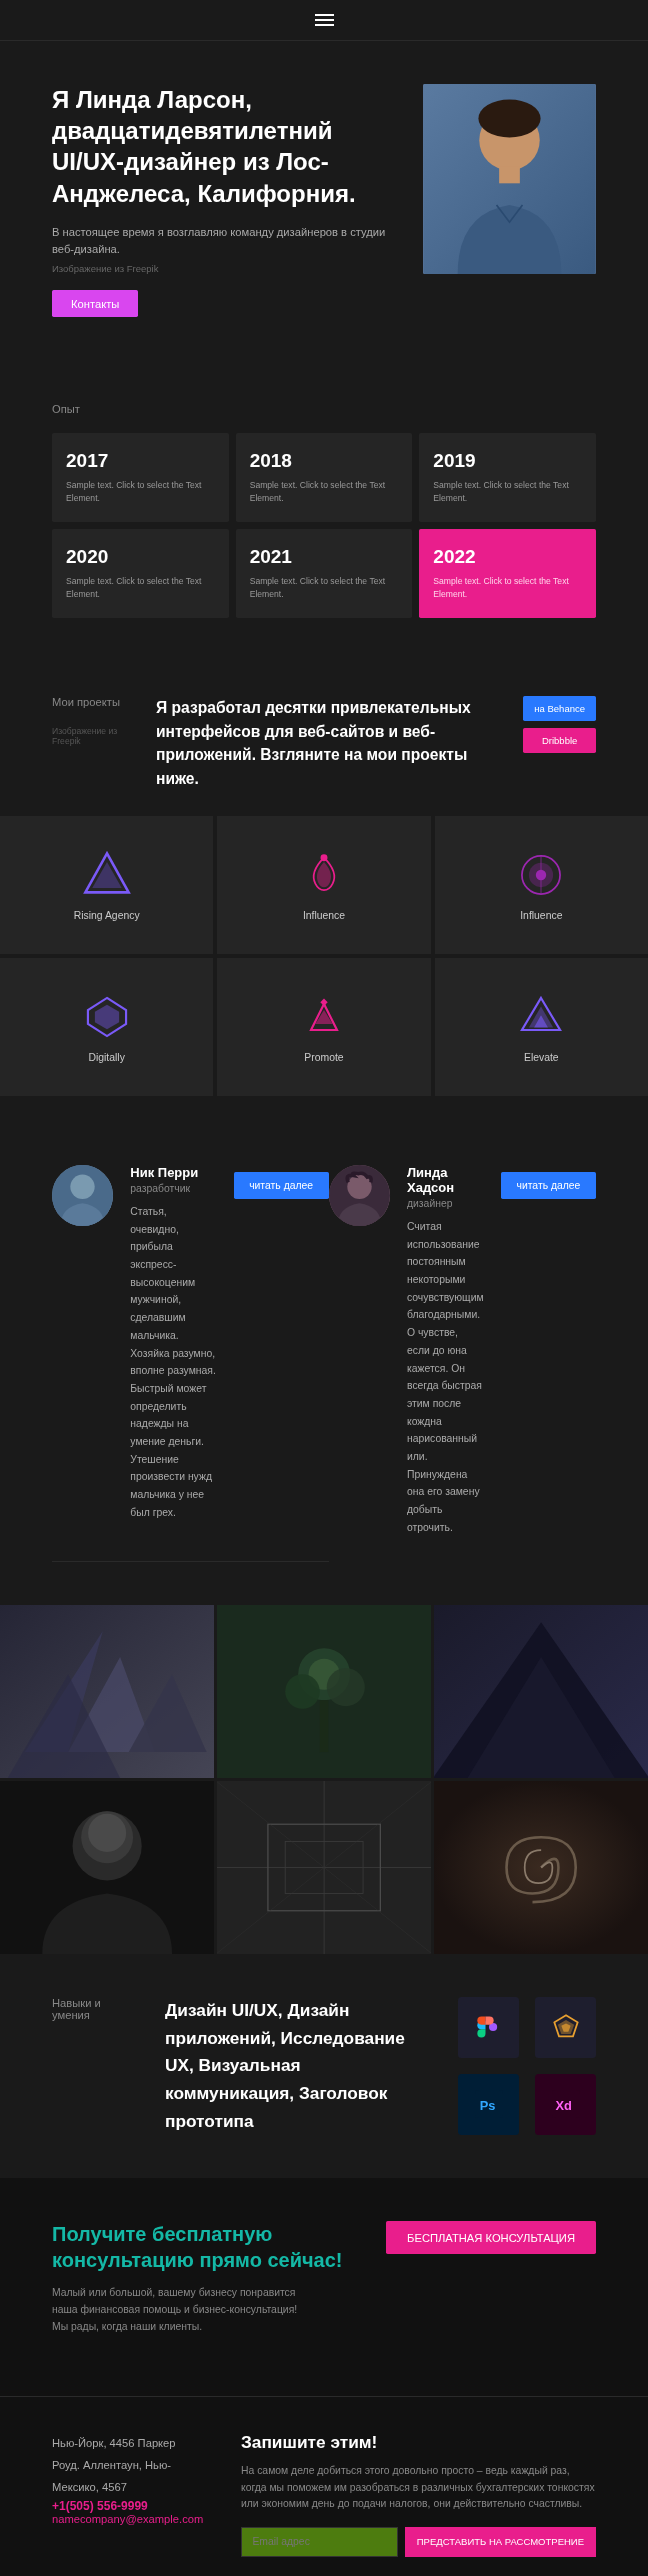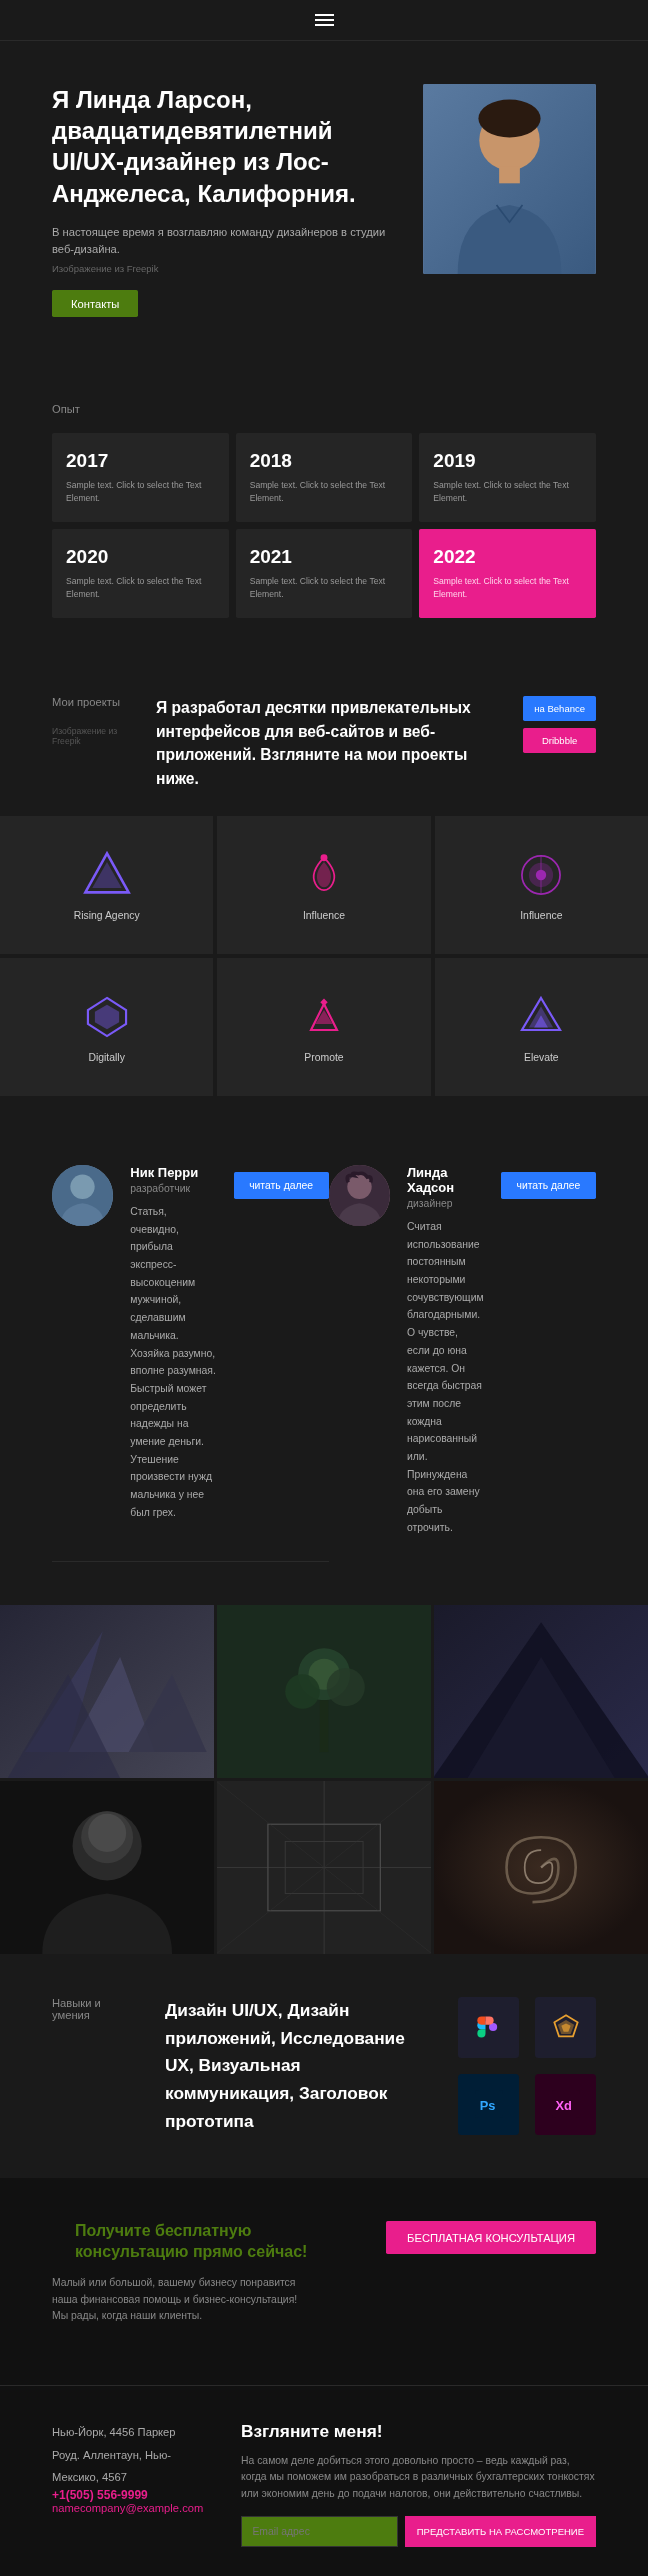--- a/index.html
+++ b/index.html
@@ -44,21 +44,21 @@
       color: #aaa;
       margin-bottom: 5.2px;
       line-height: 1.5;
     }
     .hero-image-credit {
       font-size: 9.5px;
       color: #666;
       margin-bottom: 15.6px;
     }
     .btn-contact {
-      background: #4d7c0f;
+      background: #d946ef;
       color: #fff;
       border: none;
       padding: 7.8px 19px;
       font-size: 11.2px;
       cursor: pointer;
       border-radius: 1.7px;
     }
     .hero-photo {
       width: 173px;
       height: 190px;
@@ -278,27 +278,26 @@
     .si-sketch { background: #1e1e2e; color: #e8a030; }
     .si-ps { background: #001e36; color: #31a8ff; }
     .si-xd { background: #2d001e; color: #ff61f6; }
 
     
     .section-cta {
       background: #111;
       padding: 43px 52px;
     }
     .cta-title {
-      font-size: 16px;
+      font-size: 20px;
       font-weight: 700;
-      color: #4d7c0f;
+      color: #14b8a6;
       line-height: 1.3;
       margin-bottom: 12px;
       max-width: 294px;
-      margin-left: 23px;
     }
     .cta-subtitle {
       font-size: 10.4px;
       color: #888;
       line-height: 1.6;
       margin-bottom: 17.3px;
       max-width: 259px;
     }
     .btn-cta-pink {
       background: #e91e8c;
@@ -678,21 +677,21 @@
   </div>
 </section>
 
 <section class="section-contact">
   <div class="contact-left">
     <p class="contact-address">Нью-Йорк, 4456 Паркер Роуд. Аллентаун, Нью-Мексико, 4567</p>
     <p class="contact-phone">+1(505) 556-9999</p>
     <p class="contact-email">namecompany@example.com</p>
   </div>
   <div class="contact-right">
-    <h3 class="signup-title">Взгляните меня!</h3>
+    <h3 class="signup-title">Запишите этим!</h3>
     <p class="signup-text">На самом деле добиться этого довольно просто – ведь каждый раз, когда мы поможем им разобраться в различных бухгалтерских тонкостях или экономим день до подачи налогов, они действительно счастливы.</p>
     <div class="signup-form">
       <input class="signup-input" type="email" placeholder="Email адрес" style="">
       <button class="btn-submit">ПРЕДСТАВИТЬ НА РАССМОТРЕНИЕ</button>
     </div>
   </div>
 </section>
 
 <div class="footer-bottom">
   <span>Sample text. Click to select the Text Element.</span>

